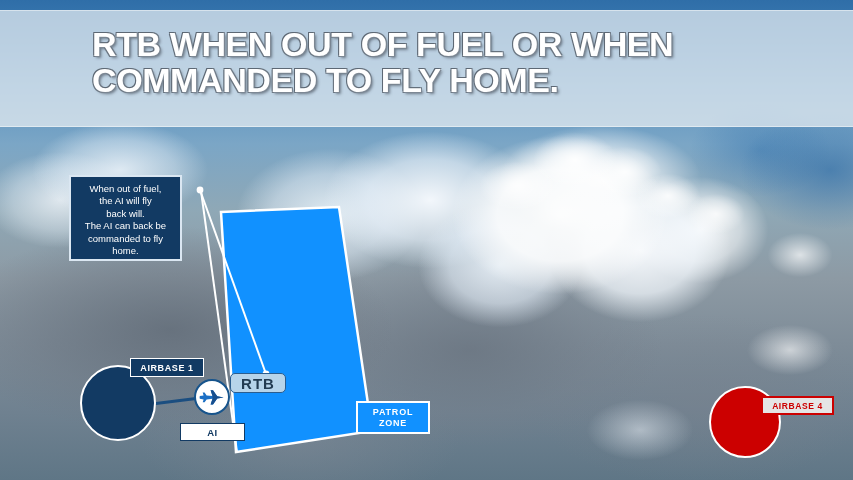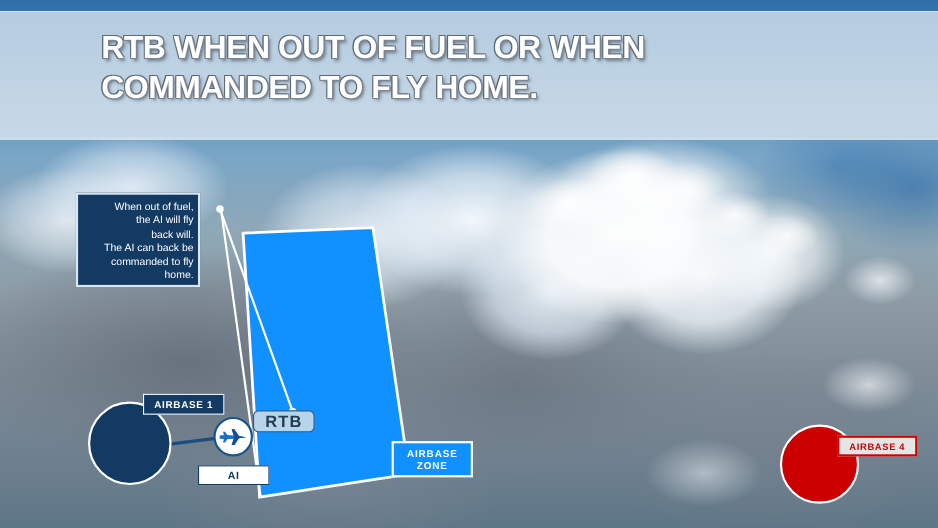--- a/index.html
+++ b/index.html
@@ -83,21 +83,21 @@
     width: 853px; height: 115px;
     background: rgba(233,238,243,.72);
     border-top: 1px solid rgba(255,255,255,.45);
     border-bottom: 1px solid rgba(255,255,255,.45);
   }
   .title-text {
     position: absolute;
     left: 92px; top: 26px;
     width: 700px;
     color: #ffffff;
-    font-size: 29px;
+    font-size: 34px;
     font-weight: bold;
     line-height: 36px;
     letter-spacing: -0.4px;
     text-shadow:
       1px 1px 0 #7d8894, -1px -1px 0 #5d6874,
       1px -1px 0 #6d7884, -1px 1px 0 #6d7884,
       2px 2px 3px rgba(40,48,58,.55);
   }
 
   
@@ -112,21 +112,21 @@
   .callout {
     position: absolute;
     left: 69px; top: 175px;
     width: 113px;
     padding: 6px 4px 2px 4px;
     background: #123a63;
     border: 2px solid #dbe7f2;
     color: #ffffff;
     font-size: 9.5px;
     line-height: 12.4px;
-    text-align: right;
+    text-align: center;
     box-sizing: border-box;
   }
 
   
   .ab-circle {
     position: absolute;
     border-radius: 50%;
     box-sizing: border-box;
   }
   .ab1 {
@@ -274,17 +274,17 @@
                  L18.2 11.5 L14.0 17.6 L11.6 17.6 L13.5 11.8 Z"></path>
       </svg>
     </span>
   </div>
 
   <div class="lbl lbl-ai">AI</div>
 
   <div class="lbl lbl-rtb">RTB</div>
 
   <div class="lbl lbl-patrol">
-    <span>AIRBASE</span>
+    <span>PATROL</span>
     <span>ZONE</span>
   </div>
 
 </div>
 
 </body></html>

